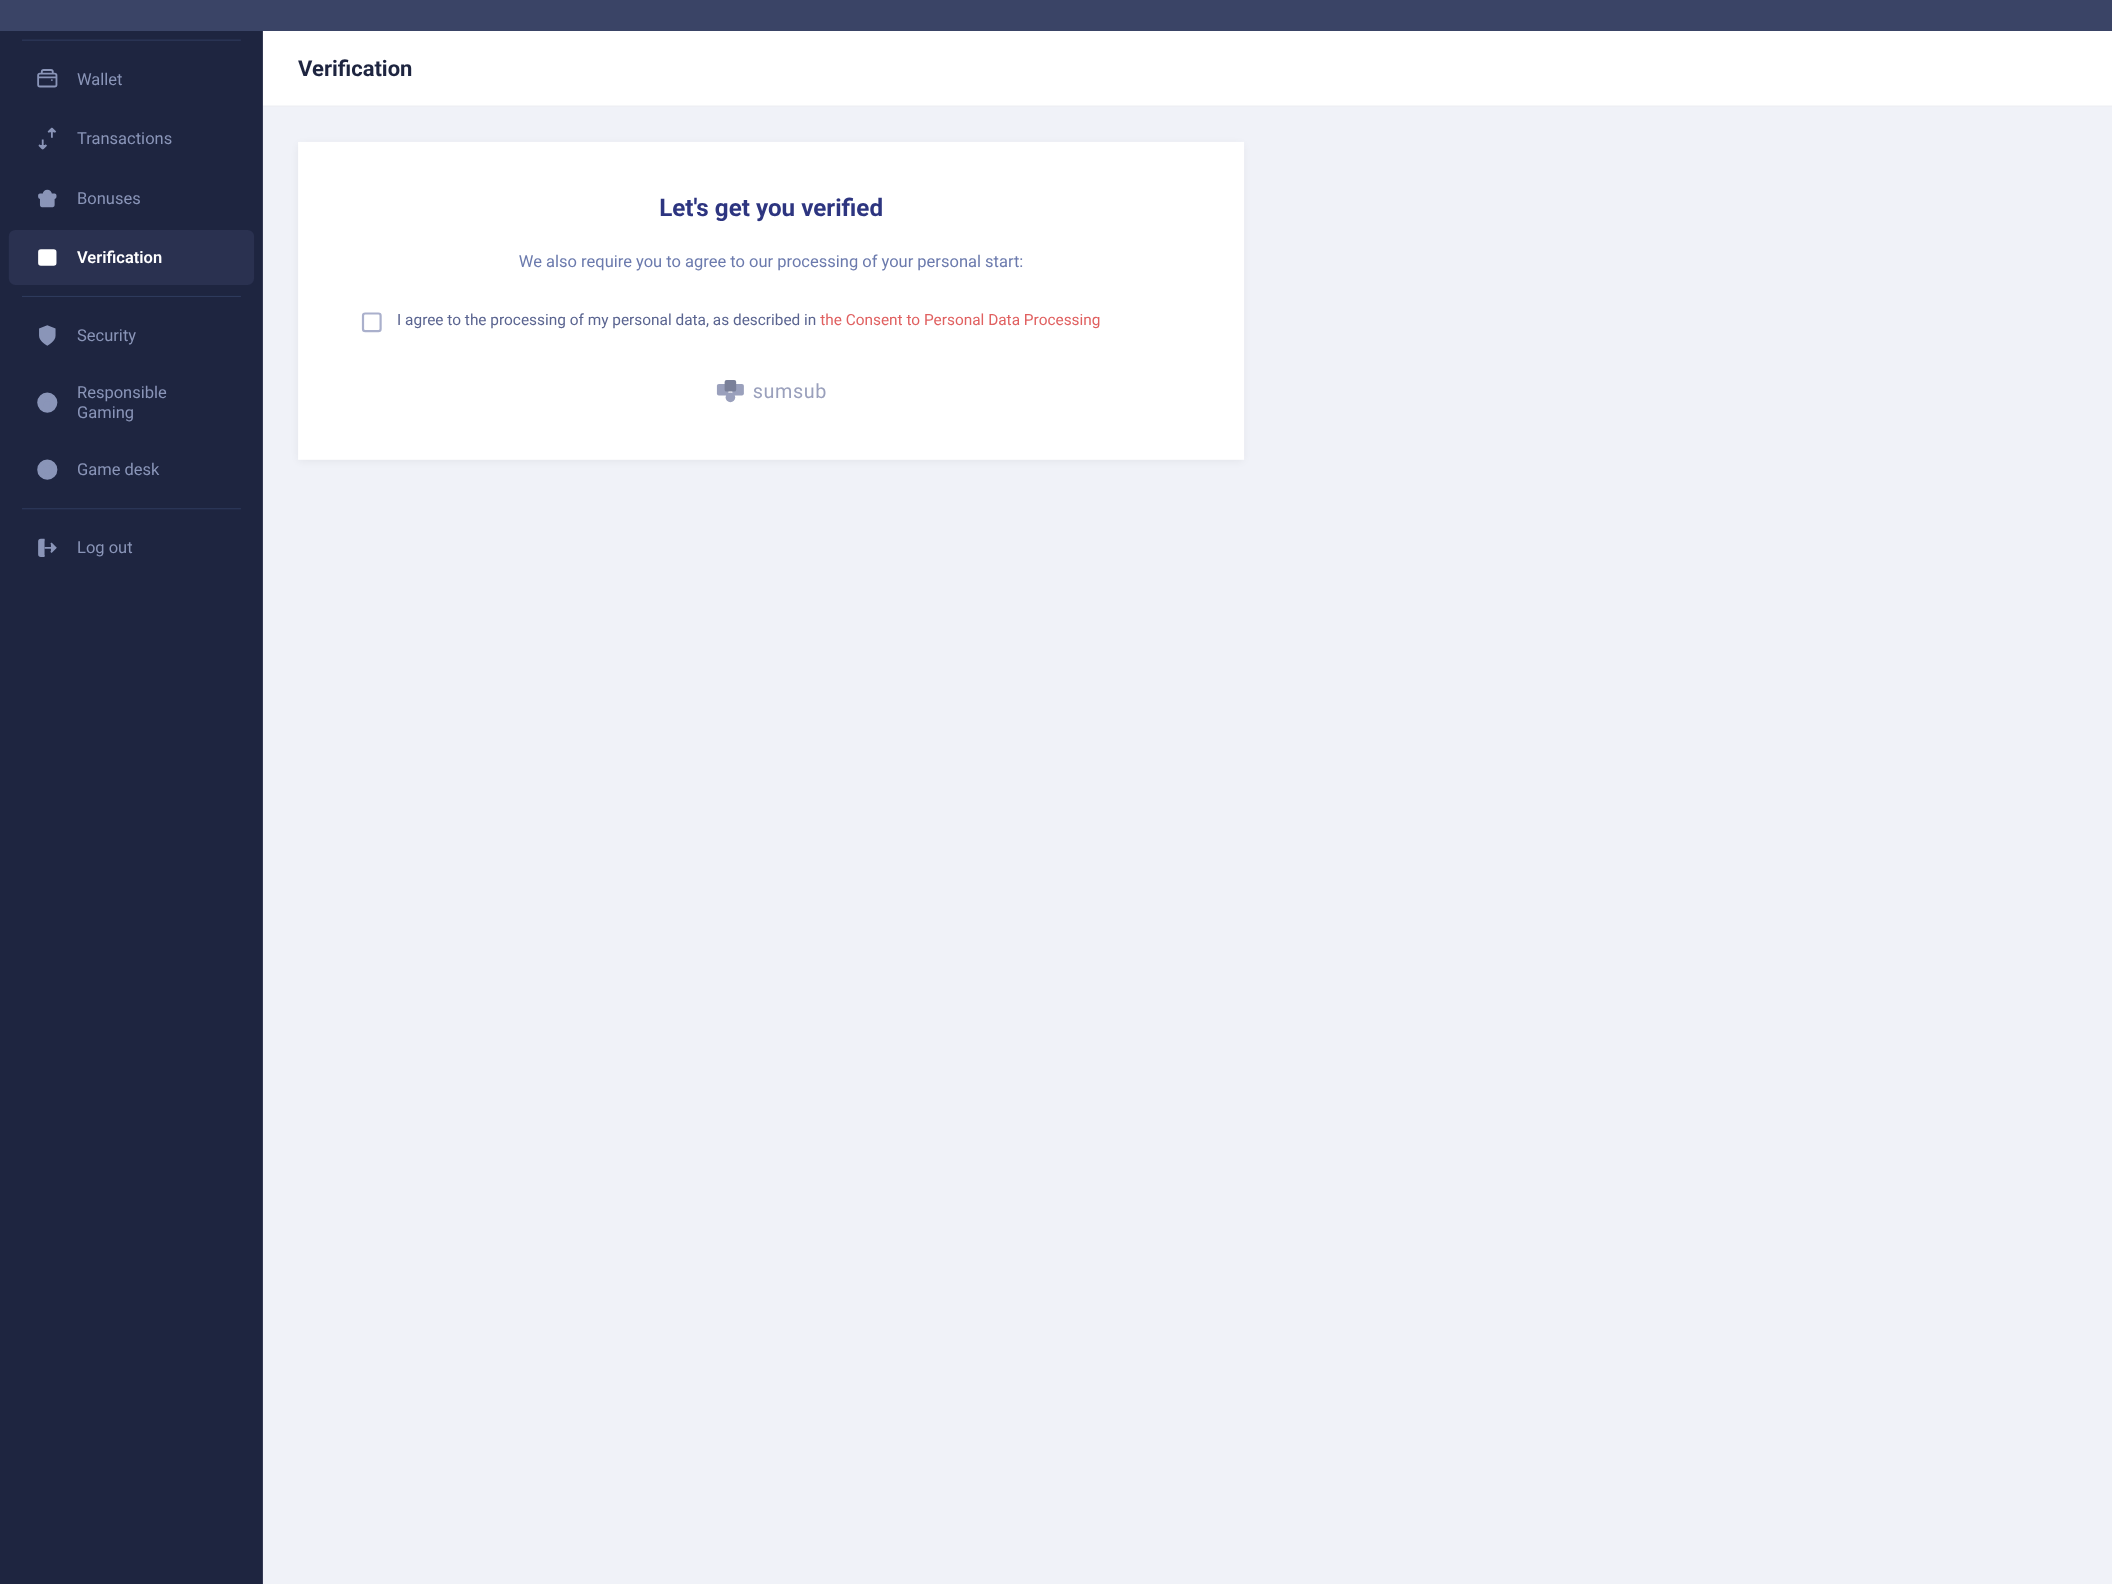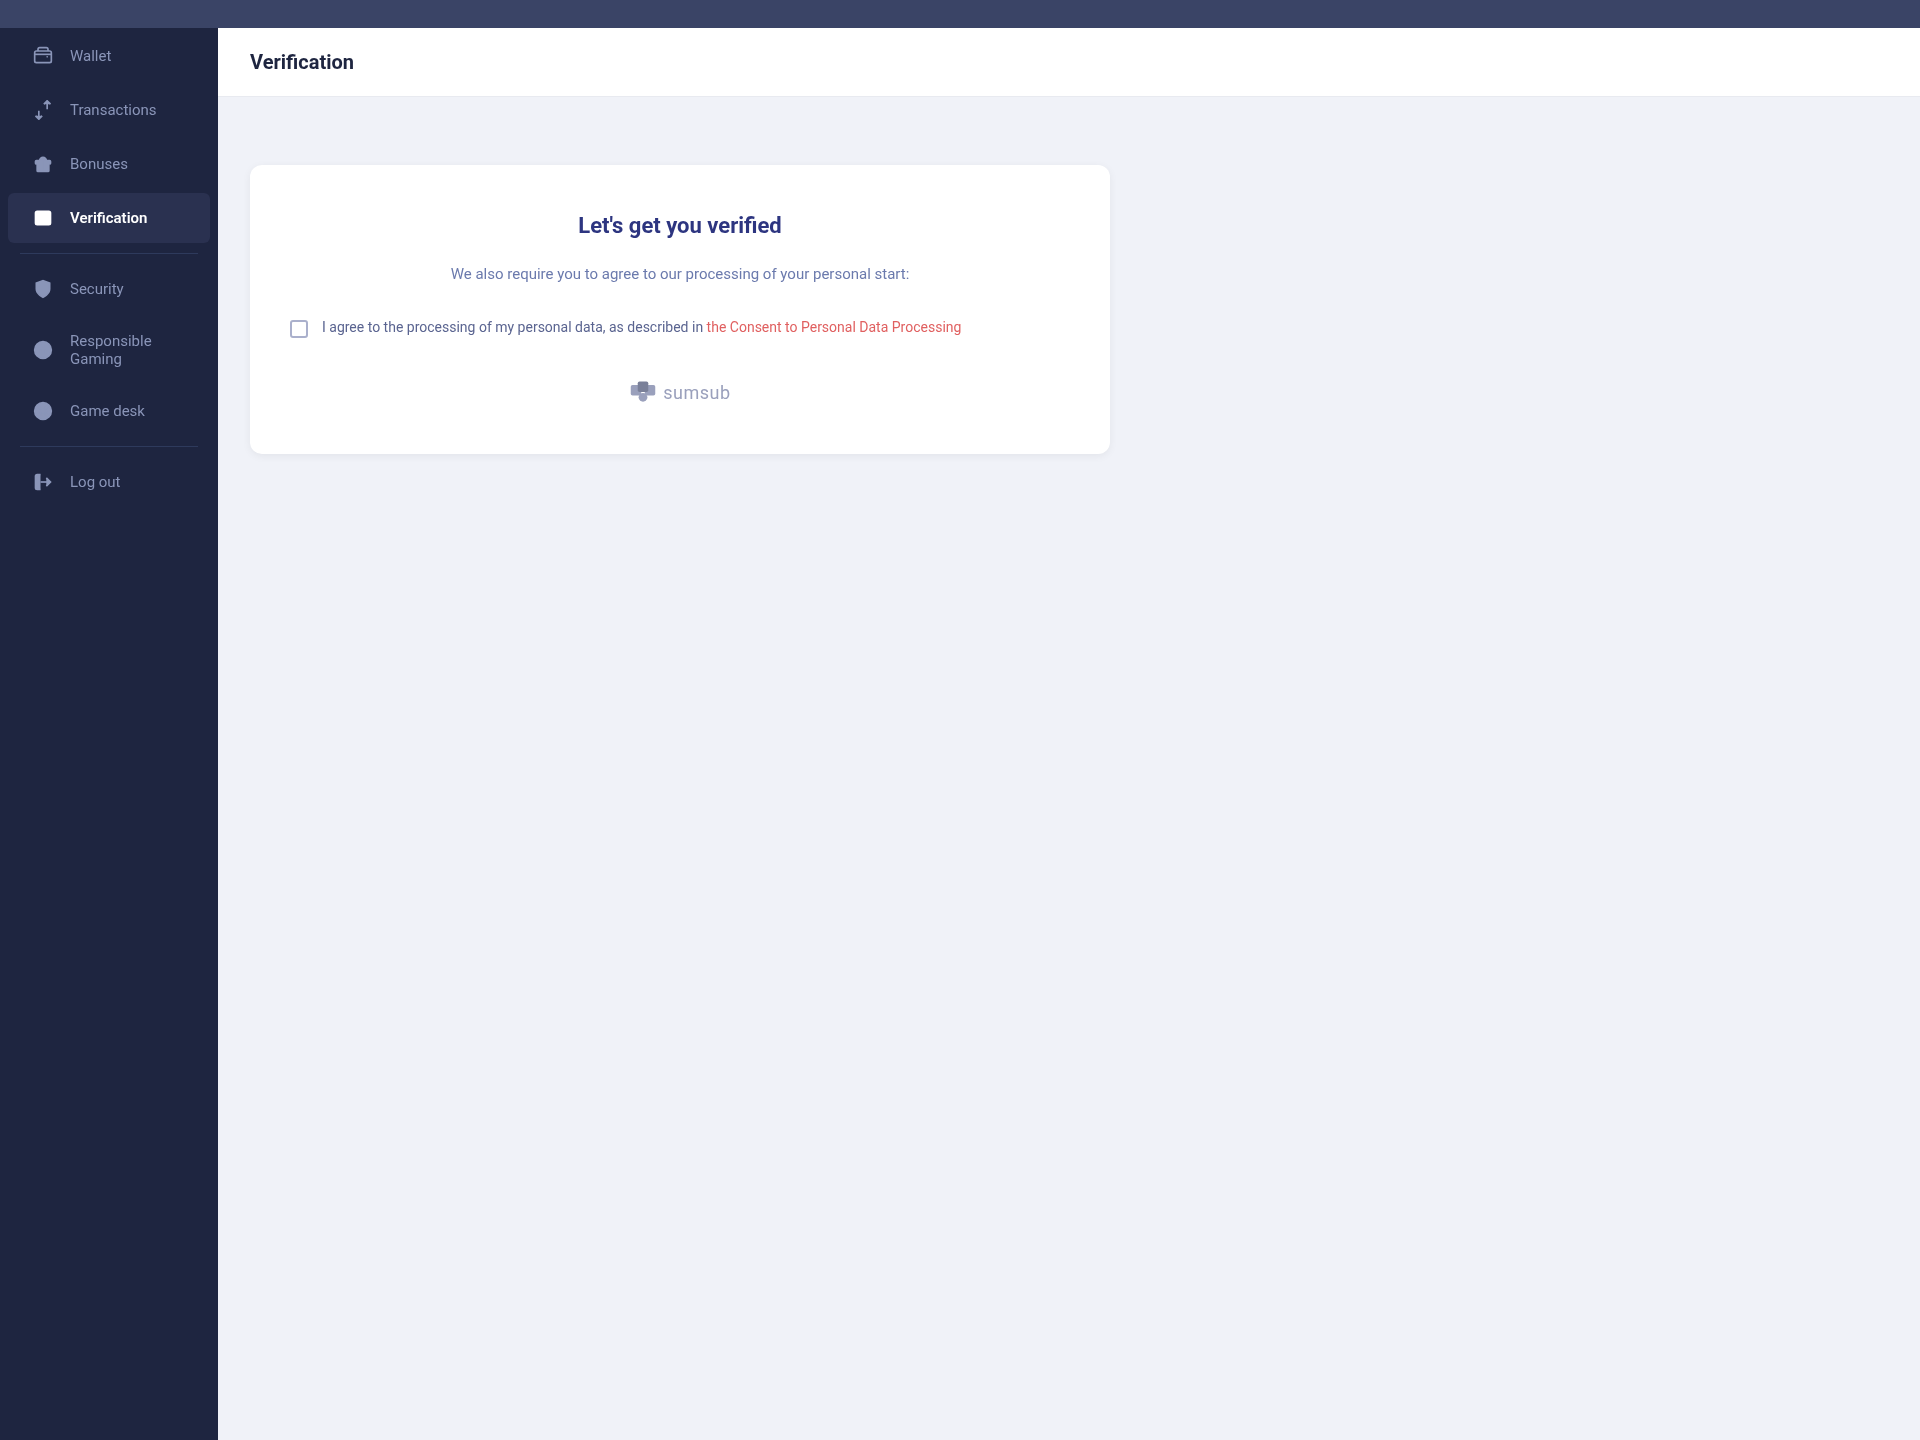--- a/index.html
+++ b/index.html
@@ -17,24 +17,24 @@
       top: 0;
       left: 0;
       right: 0;
       height: 28px;
       background: #3a4466;
       z-index: 100;
     }
 
     
     .sidebar {
-      width: 218px;
+      width: 239px;
       background: #1e2540;
       min-height: 100vh;
-      padding-top: 12px;
+      padding-top: 28px;
       display: flex;
       flex-direction: column;
       flex-shrink: 0;
     }
 
     .sidebar-divider {
       height: 1px;
       background: #2e3a5c;
       margin: 8px 20px;
     }
@@ -94,26 +94,25 @@
       color: #1e2540;
     }
 
     .page-body {
       padding: 32px;
     }
 
     
     .verification-card {
       background: #ffffff;
-      border-radius: 12px;
-      padding: 48px 40px;
+      border-radius: 0;
+      padding: 48px 58px;
       max-width: 860px;
       text-align: center;
       box-shadow: 0 2px 8px rgba(0,0,0,0.06);
-      margin-top: 36px;
     }
 
     .card-title {
       font-size: 22px;
       font-weight: 700;
       color: #2d3580;
       margin-bottom: 24px;
     }
 
     .card-subtitle {

